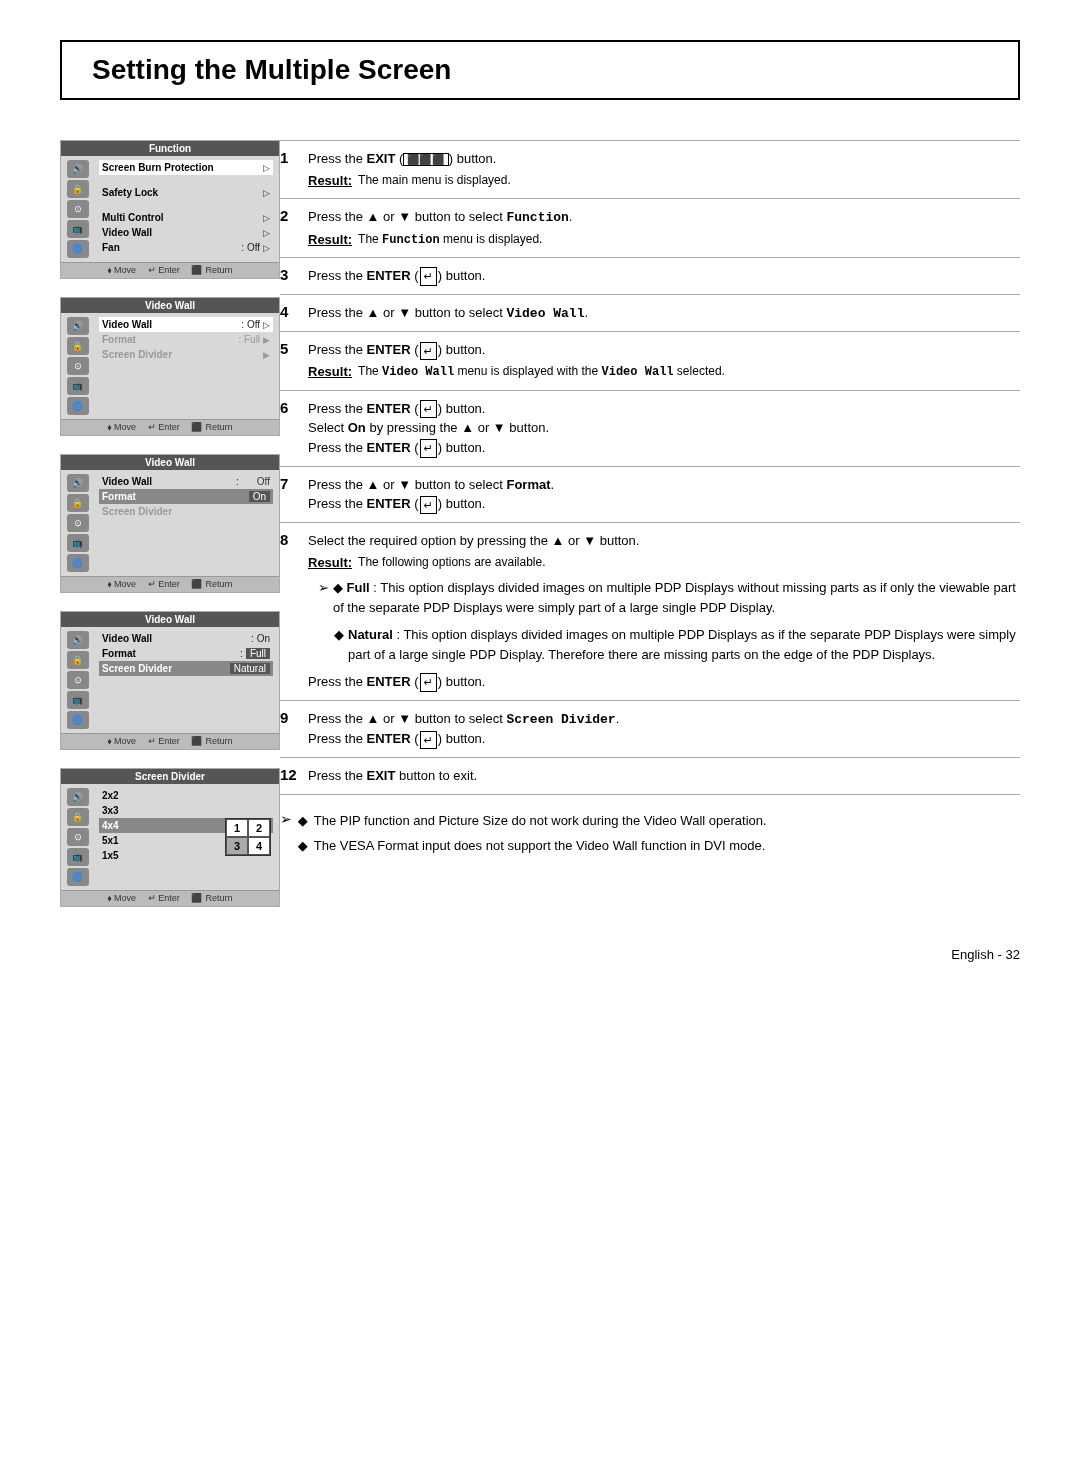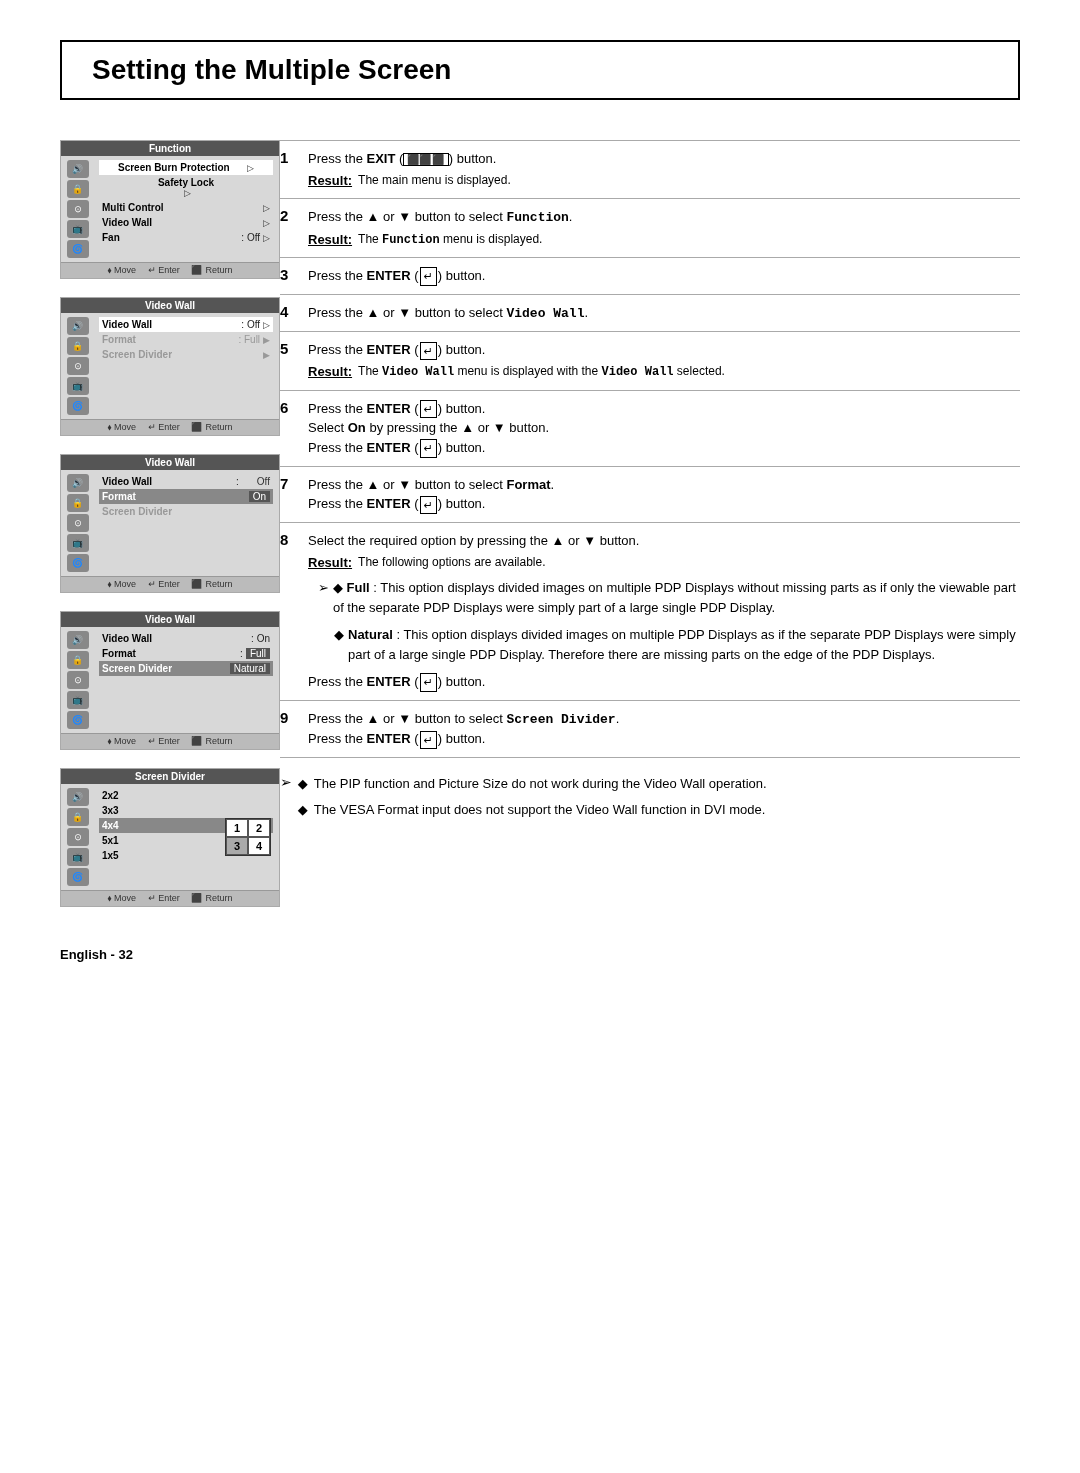--- a/index.html
+++ b/index.html
@@ -169,24 +169,24 @@
       display: flex;
       align-items: flex-start;
       gap: 6px;
       margin-bottom: 6px;
       font-size: 13px;
       line-height: 1.5;
     }
 
     
     .page-footer {
-      text-align: left;
+      text-align: right;
       margin-top: 40px;
       font-size: 13px;
-      font-weight: bold;
+      font-weight: normal;
     }
 
     .enter-icon {
       display: inline-block;
       font-size: 11px;
       border: 1px solid #000;
       padding: 0px 3px;
       margin: 0 1px;
       vertical-align: middle;
     }
@@ -208,25 +208,25 @@
 
         <div style="display:flex; gap:4px;">
           <div style="display:flex; flex-direction:column; gap:2px; margin-right:2px;">
             <div class="menu-icon" style="background:#888;">🔊</div>
             <div class="menu-icon" style="background:#888;">🔒</div>
             <div class="menu-icon" style="background:#888;">⊙</div>
             <div class="menu-icon" style="background:#888;">📺</div>
             <div class="menu-icon" style="background:#888;">🌀</div>
           </div>
           <div style="flex:1;">
-            <div class="menu-row" style="background:#fff; padding:2px 19px;">
+            <div class="menu-row" style="background:#fff; padding:2px 3px;">
               <span class="menu-item-text">Screen Burn Protection</span>
               <span class="menu-item-arrow">▷</span>
             </div>
-            <div class="menu-row" style="padding:2px 3px;flex-direction:column;">
+            <div class="menu-row" style="padding:12px 3px;">
               <span class="menu-item-text">Safety Lock</span>
               <span class="menu-item-arrow">▷</span>
             </div>
             <div class="menu-row" style="padding:2px 3px;">
               <span class="menu-item-text">Multi Control</span>
               <span class="menu-item-arrow">▷</span>
             </div>
             <div class="menu-row" style="padding:2px 3px;">
               <span class="menu-item-text">Video Wall</span>
               <span class="menu-item-arrow">▷</span>
@@ -502,20 +502,26 @@
         <tr>
           <td class="step-num">9</td>
           <td class="step-content">
             Press the ▲ or ▼ button to select <strong><code>Screen Divider</code></strong>.<br>
             Press the <strong>ENTER</strong> (<span class="enter-icon">↵</span>) button.
           </td>
         </tr>
 
 
 
+        <tr>
+          <td class="step-num">12</td>
+          <td class="step-content">
+            Press the <strong>EXIT</strong> button to exit.
+          </td>
+        </tr>
 
       </tbody>
     </table>
 
     <div class="notes-section">
       <div style="display:flex; gap:6px; align-items:flex-start; margin-bottom:6px;">
         <span style="font-size:14px;">➢</span>
         <div>
           <div class="note-row">
             <span>◆</span>

